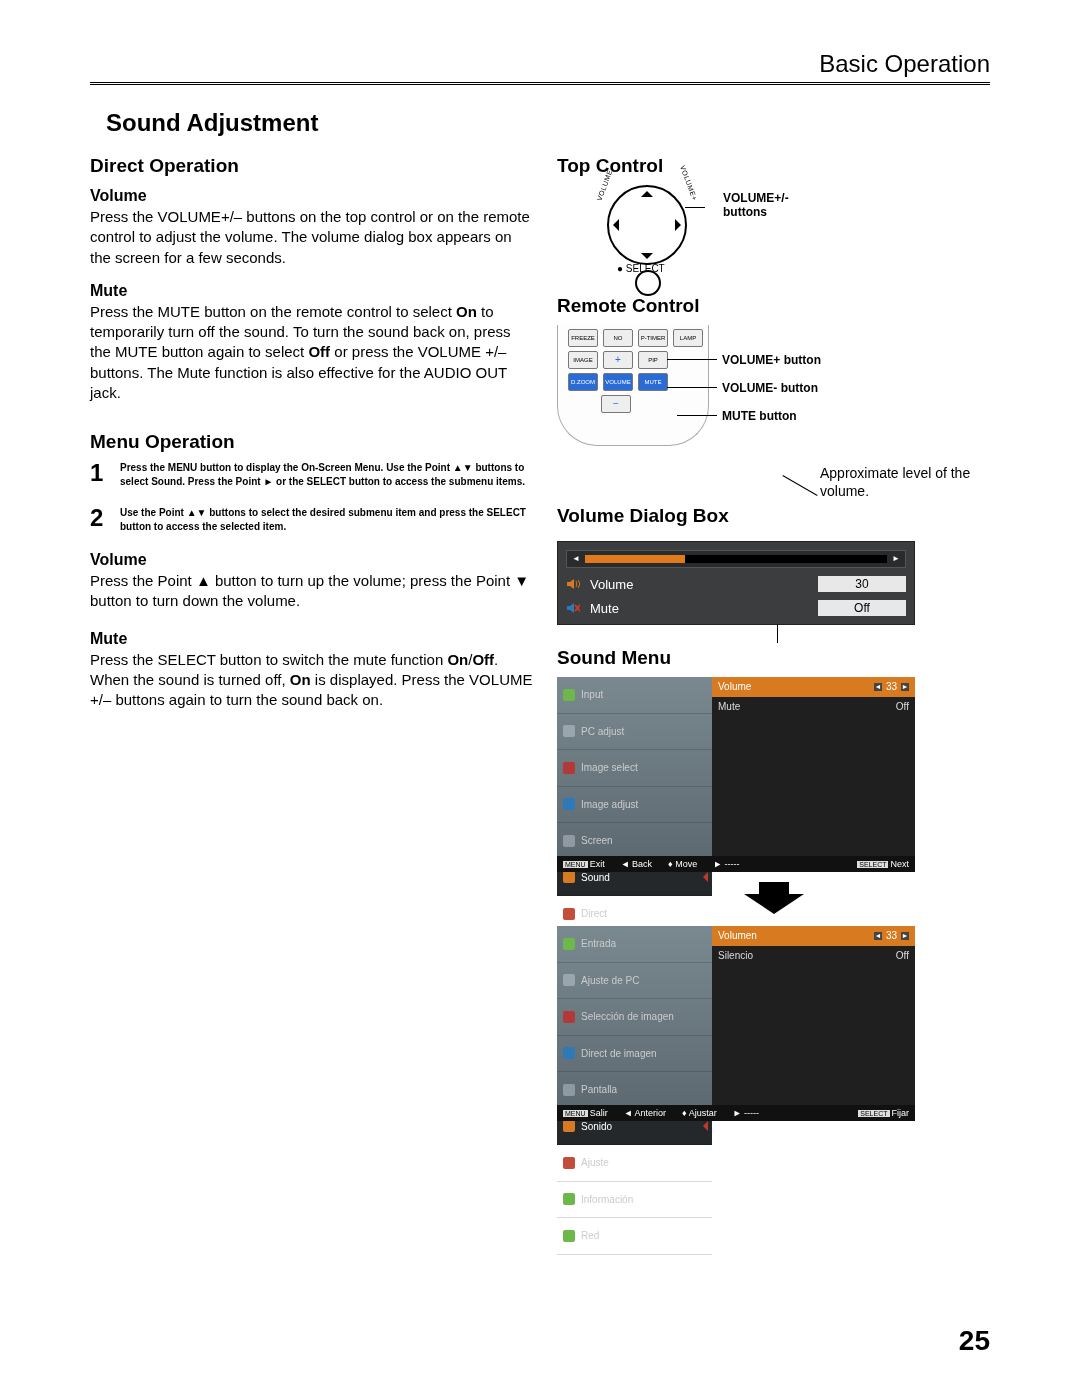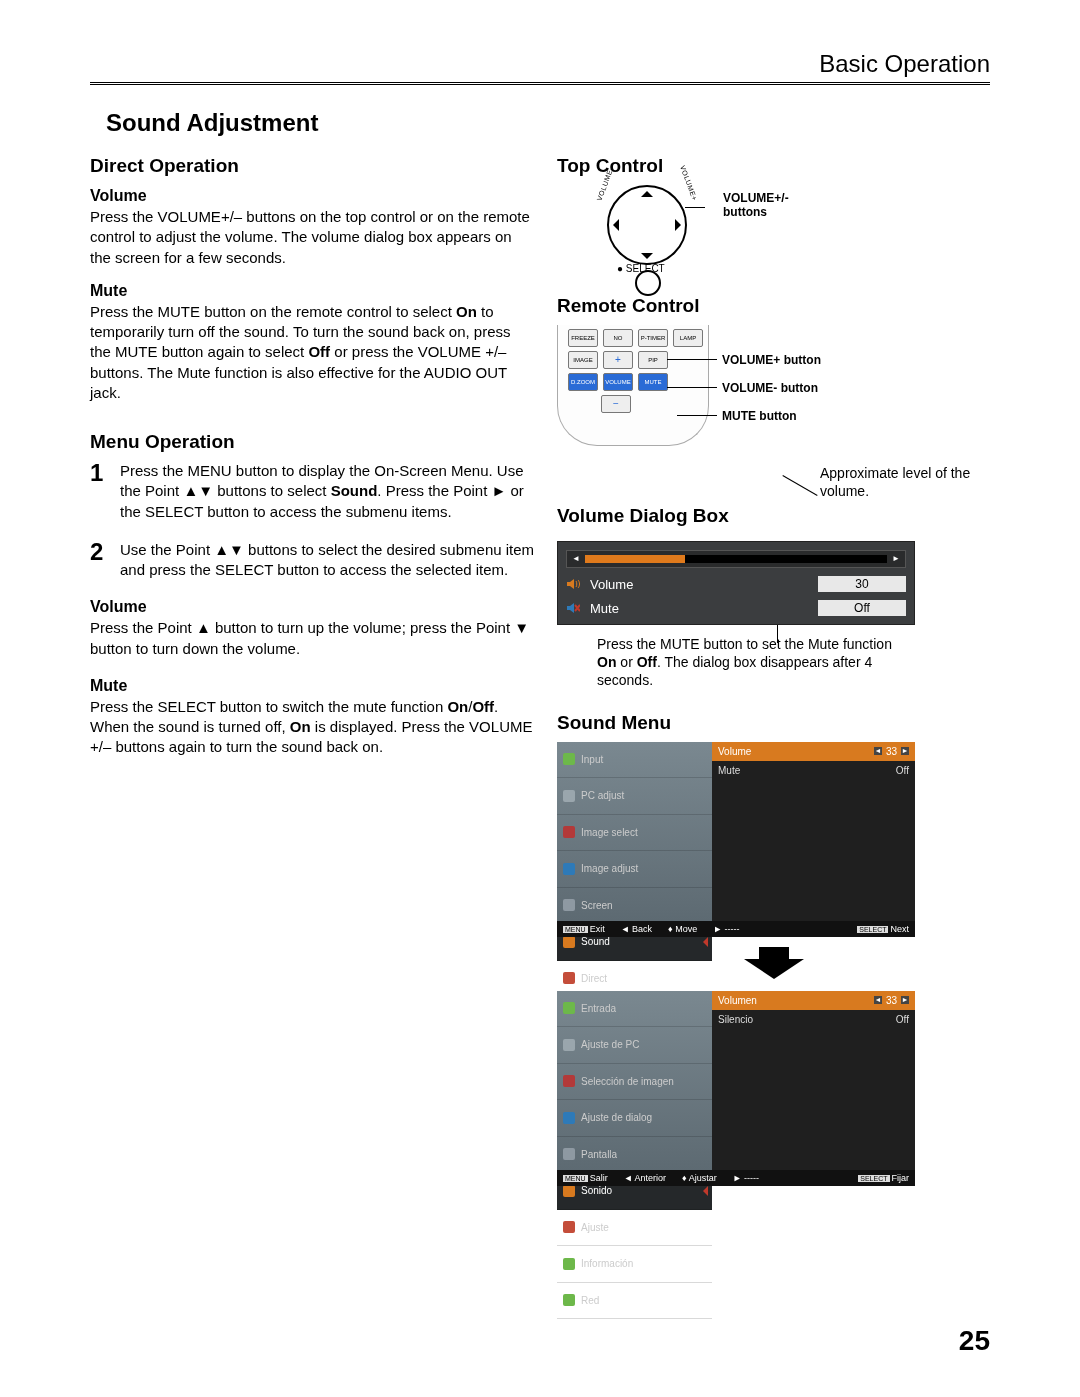--- a/index.html
+++ b/index.html
@@ -59,22 +59,23 @@
     margin-bottom: 18px;
   }
   .step-num {
     font-size: 24px;
     font-weight: bold;
     line-height: 1;
     width: 20px;
   }
   .step-body {
     flex: 1;
-    font-size: 15px;
+    font-size: 10px;
     line-height: 1.35;
+    font-weight: bold;
   }
   .right h2.sub { margin-top: 0; }
 
   
   .topctrl {
     position: relative;
     height: 110px;
   }
   .dial {
     position: absolute;
@@ -492,23 +493,20 @@
               <svg viewBox="0 0 14 14">
                   <path d="M1 5h3l4-3v10l-4-3H1z" fill="#2e7ab8"></path>
                   <path d="M9 4l5 6M14 4l-5 6" stroke="#c0392b" stroke-width="2"></path>
                 </svg>
             </span>
             <span>Mute</span>
             <span class="vol-val">Off</span>
           </div>
         </div>
         <div class="lead-line" style="left:220px;top:120px;width:1px;height:18px"></div>
-        <div class="vol-note-bottom">
-          <span>Press the MUTE button to set the Mute function </span><b>On</b><span> or </span><b>Off</b><span>. The dialog box disappears after 4 seconds.</span>
-        </div>
       </div>
 
       <div class="sound-menu-area">
         <h2 class="sub">Sound Menu</h2>
 
         <div class="osd">
             <div class="osd-left">
               <div class="osd-item">
                 <span class="mi" style="background: rgb(109, 184, 74);"></span>
                 <span>Input</span>
@@ -581,21 +579,21 @@
               <div class="osd-item">
                 <span class="mi" style="background: rgb(154, 166, 173);"></span>
                 <span>Ajuste de PC</span>
               </div>
               <div class="osd-item">
                 <span class="mi" style="background: rgb(179, 57, 57);"></span>
                 <span>Selección de imagen</span>
               </div>
               <div class="osd-item">
                 <span class="mi" style="background: rgb(46, 122, 184);"></span>
-                <span>Ajuste de dialog</span>
+                <span>Direct de imagen</span>
               </div>
               <div class="osd-item">
                 <span class="mi" style="background: rgb(142, 153, 162);"></span>
                 <span>Pantalla</span>
               </div>
               <div class="osd-item selected">
                 <span class="mi" style="background: rgb(216, 122, 31);"></span>
                 <span>Sonido</span>
               </div>
               <div class="osd-item">

